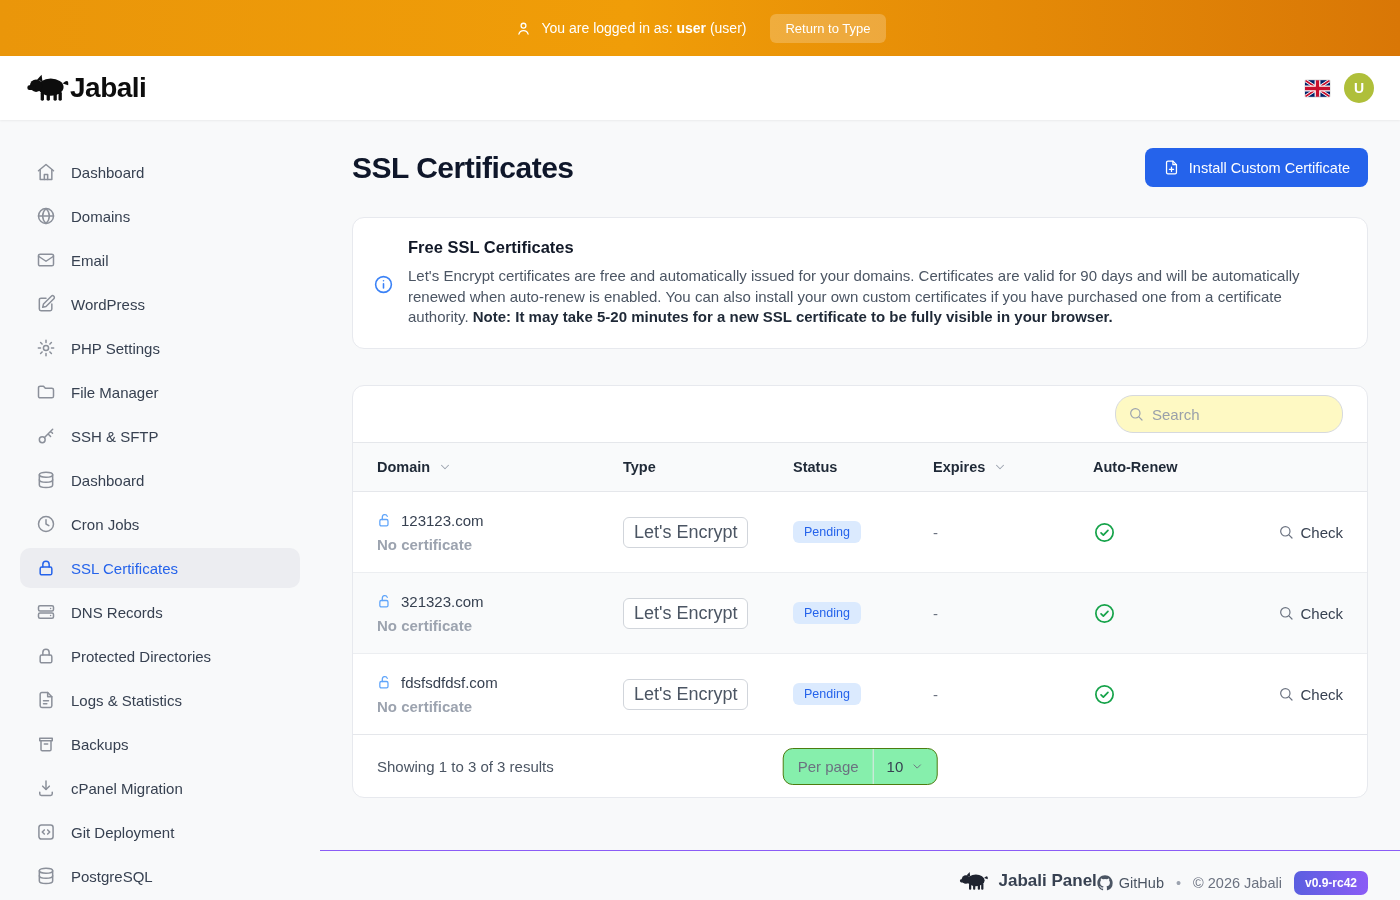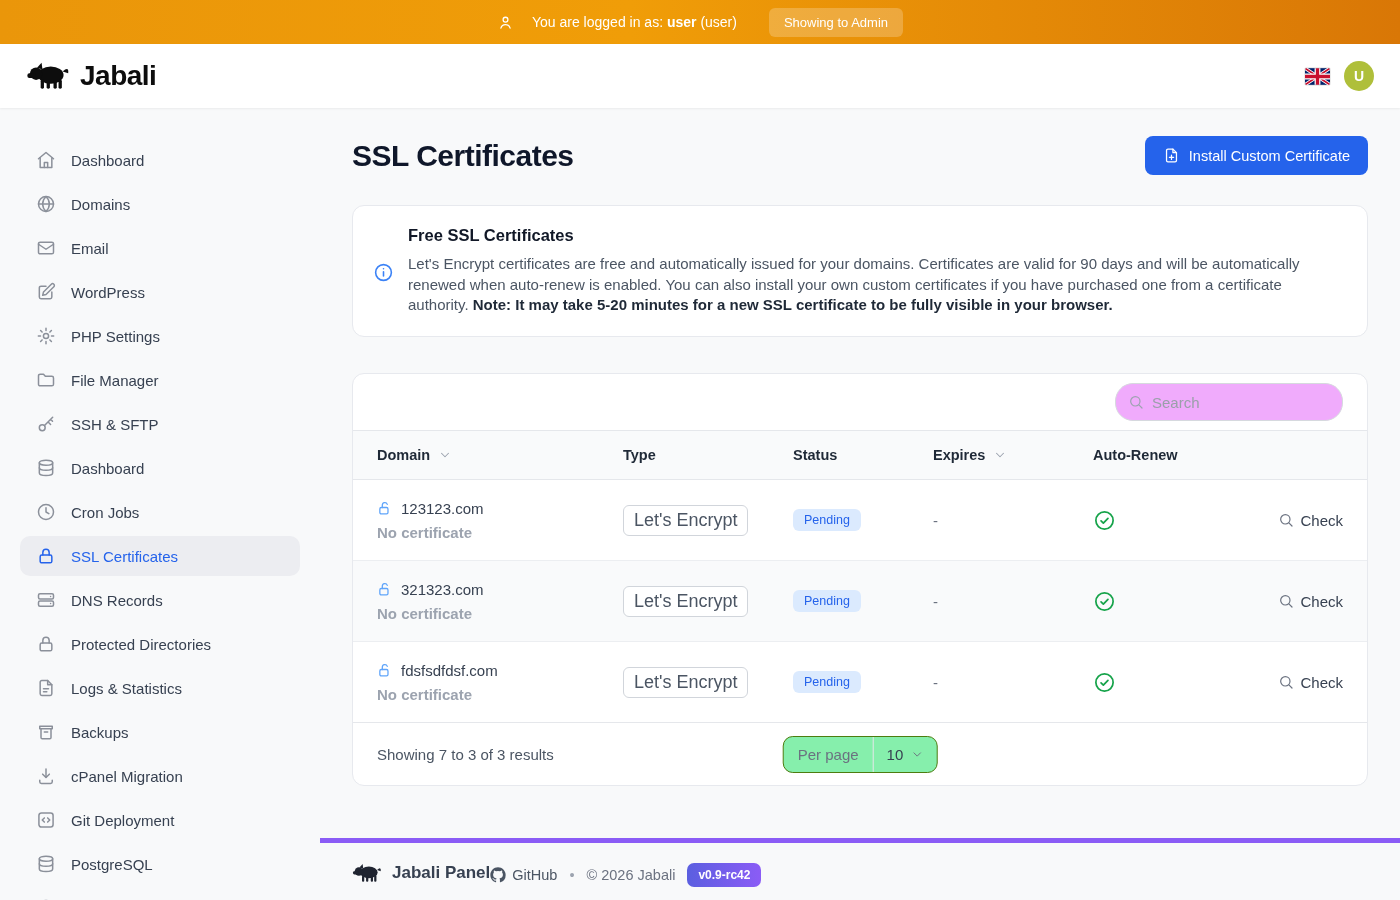--- a/index.html
+++ b/index.html
@@ -5,39 +5,39 @@
   * { margin:0; padding:0; box-sizing:border-box; }
   html,body { width:1400px; height:900px; overflow:hidden; }
   body {
     font-family:"Liberation Sans","DejaVu Sans",sans-serif;
     background:#f8f9fa; color:#1f2937;
   }
   svg { display:block; }
 
   
   .imp-bar{
-    height:44px; display:flex; align-items:center; justify-content:center; gap:18px;
+    height:56px; display:flex; align-items:center; justify-content:center; gap:10px;
     background:linear-gradient(90deg,#ea960a 0%,#f09d08 45%,#d97706 100%);
     color:#fff; font-size:14px;
   }
   .imp-bar .p-icon svg{ width:17px; height:17px; }
   .imp-text b{ font-weight:700; }
   .imp-btn{
     margin-left:14px; background:rgba(255,255,255,.22); color:#fff; border:none;
     font-size:13px; padding:7px 15px; border-radius:6px; cursor:pointer;
     font-family:inherit;
   }
 
   
   .hdr{
     height:64px; background:#fff; display:flex; align-items:center;
     justify-content:space-between; padding:0 26px;
     box-shadow:0 1px 2px rgba(0,0,0,.06); position:relative; z-index:2;
   }
-  .brand{ display:flex; align-items:center; gap:10px; }
+  .brand{ display:flex; align-items:center; }
   .brand .boar svg{ width:44px; height:30px; color:#0d0d0d; }
   .brand-name{ font-size:28px; font-weight:800; color:#0d0d0d; letter-spacing:-.5px; }
   .hdr-right{ display:flex; align-items:center; gap:14px; }
   .flag{ width:25px; height:17px; border-radius:2px; overflow:hidden; box-shadow:0 0 0 1px rgba(0,0,0,.08); }
   .avatar{
     width:30px; height:30px; border-radius:50%; background:#afbf3a; color:#fff;
     font-size:14px; font-weight:700; display:flex; align-items:center; justify-content:center;
     cursor:pointer;
   }
 
@@ -73,21 +73,21 @@
   .info-ic svg{ width:21px; height:21px; }
   .info-title{ font-size:16.5px; font-weight:700; color:#111827; margin-bottom:9px; }
   .info-body{ font-size:15px; color:#4b5563; line-height:1.38; }
   .info-body .note{ font-weight:700; color:#1f2937; }
 
   
   .table-card{ margin-top:36px; overflow:hidden; }
   .tbl-toolbar{ display:flex; justify-content:flex-end; padding:9px 24px; }
   .search-box{
     width:228px; height:38px; border:1px solid #d6d9de; border-radius:18px;
-    display:flex; align-items:center; gap:8px; padding:0 12px; background:#f0abfc;
+    display:flex; align-items:center; gap:8px; padding:0 12px; background:#fef9c3;
   }
   .search-box svg{ width:16px; height:16px; color:#9ca3af; flex:0 0 auto; }
   .search-box input{
     border:none; outline:none; width:100%; font-size:15px; color:#374151;
     font-family:inherit; background:transparent;
   }
   .search-box input::placeholder{ color:#9aa0aa; }
 
   .tgrid{ display:grid; grid-template-columns:246px 170px 140px 160px 1fr 96px; align-items:center; padding:0 24px; }
   .thead{
@@ -121,22 +121,22 @@
     position:absolute; left:50%; transform:translateX(-50%);
     display:flex; align-items:flex-start; border:1px solid #4d7c0f; border-radius:10px; overflow:hidden;
     background:#86efac;
   }
   .pp-label{ padding:9px 14px; font-size:15px; color:#6b7280; border-right:1px solid #e5e7eb; display:flex; align-items:center; }
   .pp-value{ padding:9px 13px; font-size:15px; color:#374151; display:flex; align-items:center; gap:7px; cursor:pointer; }
   .pp-value svg{ width:13px; height:13px; color:#6b7280; }
 
   
   .page-footer{
-    margin:52px -32px 16px -32px; border-top:5px solid #8b5cf6;
-    padding:20px 32px 0 32px; display:flex; align-items:flex-start; justify-content:flex-start;
+    margin:52px -32px 16px -32px; border-top:1px solid #8b5cf6;
+    padding:20px 32px 0 32px; display:flex; align-items:flex-start; justify-content:flex-end;
   }
   .pf-left{ display:flex; align-items:center; gap:10px; }
   .pf-left .boar svg{ width:30px; height:20px; color:#1f2430; }
   .pf-brand{ font-size:17px; font-weight:700; color:#374151; }
   .pf-right{ display:flex; align-items:center; gap:12px; font-size:14.5px; color:#4b5563; }
   .pf-right .gh{ display:flex; align-items:center; gap:6px; cursor:pointer; }
   .pf-right .gh svg{ width:16px; height:16px; color:#4b5563; }
   .pf-sep{ color:#9ca3af; }
   .pf-copy{ color:#6b7280; }
   .ver-badge{
@@ -152,21 +152,21 @@
       <svg viewBox="0 0 24 24" fill="none" stroke="currentColor" stroke-width="1.8" stroke-linecap="round" stroke-linejoin="round" width="100%" height="100%">
         <circle cx="12" cy="8" r="3.4"></circle>
         <path d="M5.5 20c.8-3.2 3.4-5 6.5-5s5.7 1.8 6.5 5"></path>
       </svg>
     </span>
   <span class="imp-text">
     <span>You are logged in as:</span>
     <b>user</b>
     <span>(user)</span>
   </span>
-  <button class="imp-btn">Showing to Admin</button>
+  <button class="imp-btn">Return to Type</button>
 </div>
 
 <div class="hdr">
   <div class="brand">
     <span class="boar">
         <svg viewBox="0 0 48 32" fill="currentColor" width="100%" height="100%">
           <ellipse cx="27" cy="15" rx="14" ry="9.5"></ellipse>
           <circle cx="11" cy="13.5" r="6.8"></circle>
           <rect x="1.5" y="13" width="9" height="5.2" rx="2.2"></rect>
           <path d="M12 7 17 1.5 18 9z"></path>
@@ -538,21 +538,21 @@
                   <circle cx="11" cy="11" r="7"></circle>
                   <path d="M16.3 16.3 21 21"></path>
                 </svg>
               </span>
               <span>Check</span>
             </div>
           </div>
         </div>
 
       <div class="tbl-footer">
-        <span class="showing">Showing 7 to 3 of 3 results</span>
+        <span class="showing">Showing 1 to 3 of 3 results</span>
         <div class="perpage">
           <span class="pp-label">Per page</span>
           <span class="pp-value">
             <span>10</span>
             <span>
                 <svg viewBox="0 0 24 24" fill="none" stroke="currentColor" stroke-width="1.8" stroke-linecap="round" stroke-linejoin="round" width="100%" height="100%">
                   <path d="M6 9l6 6 6-6"></path>
                 </svg>
               </span>
           </span>

